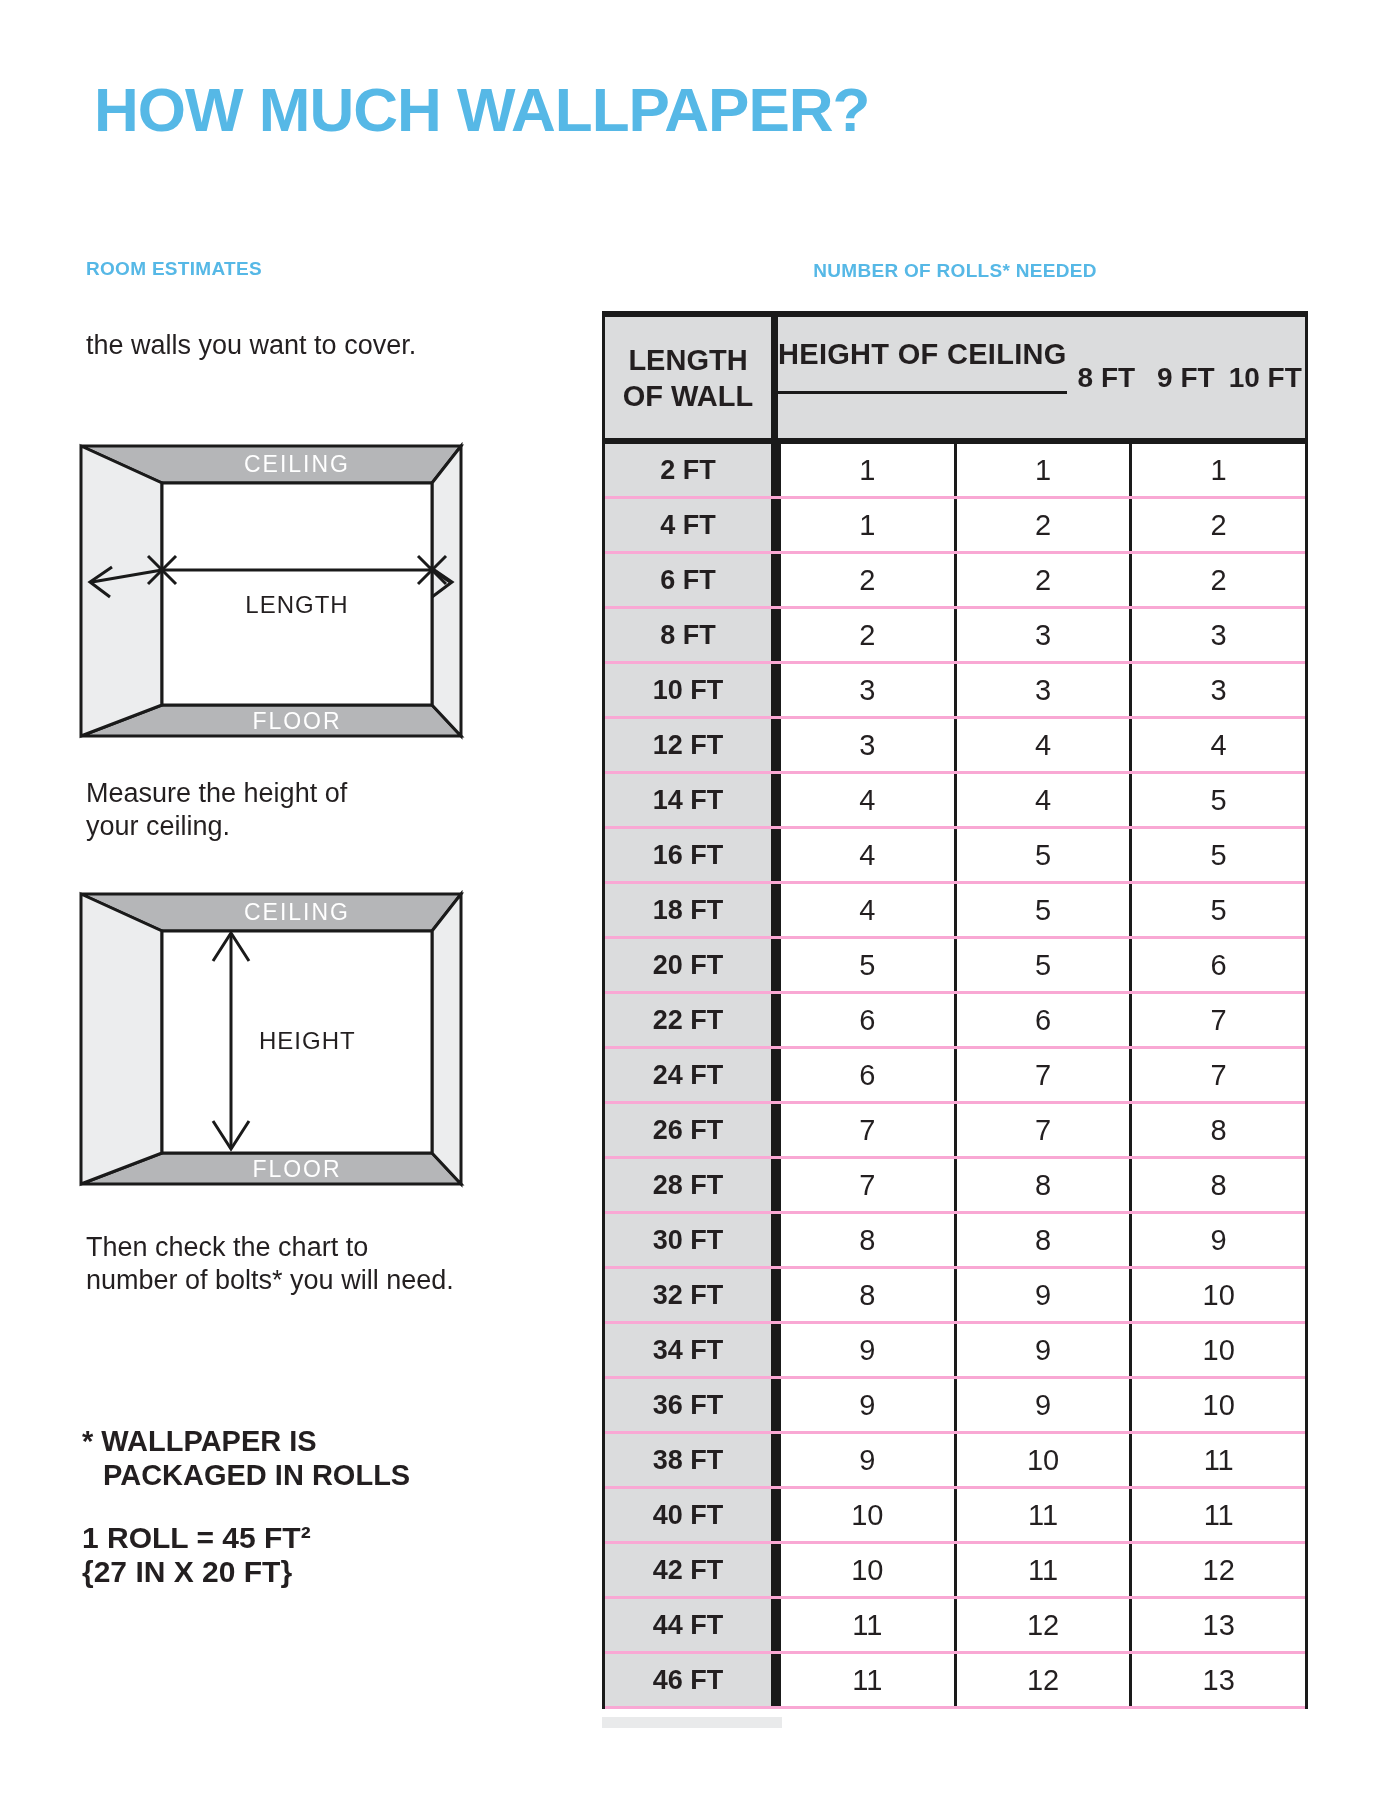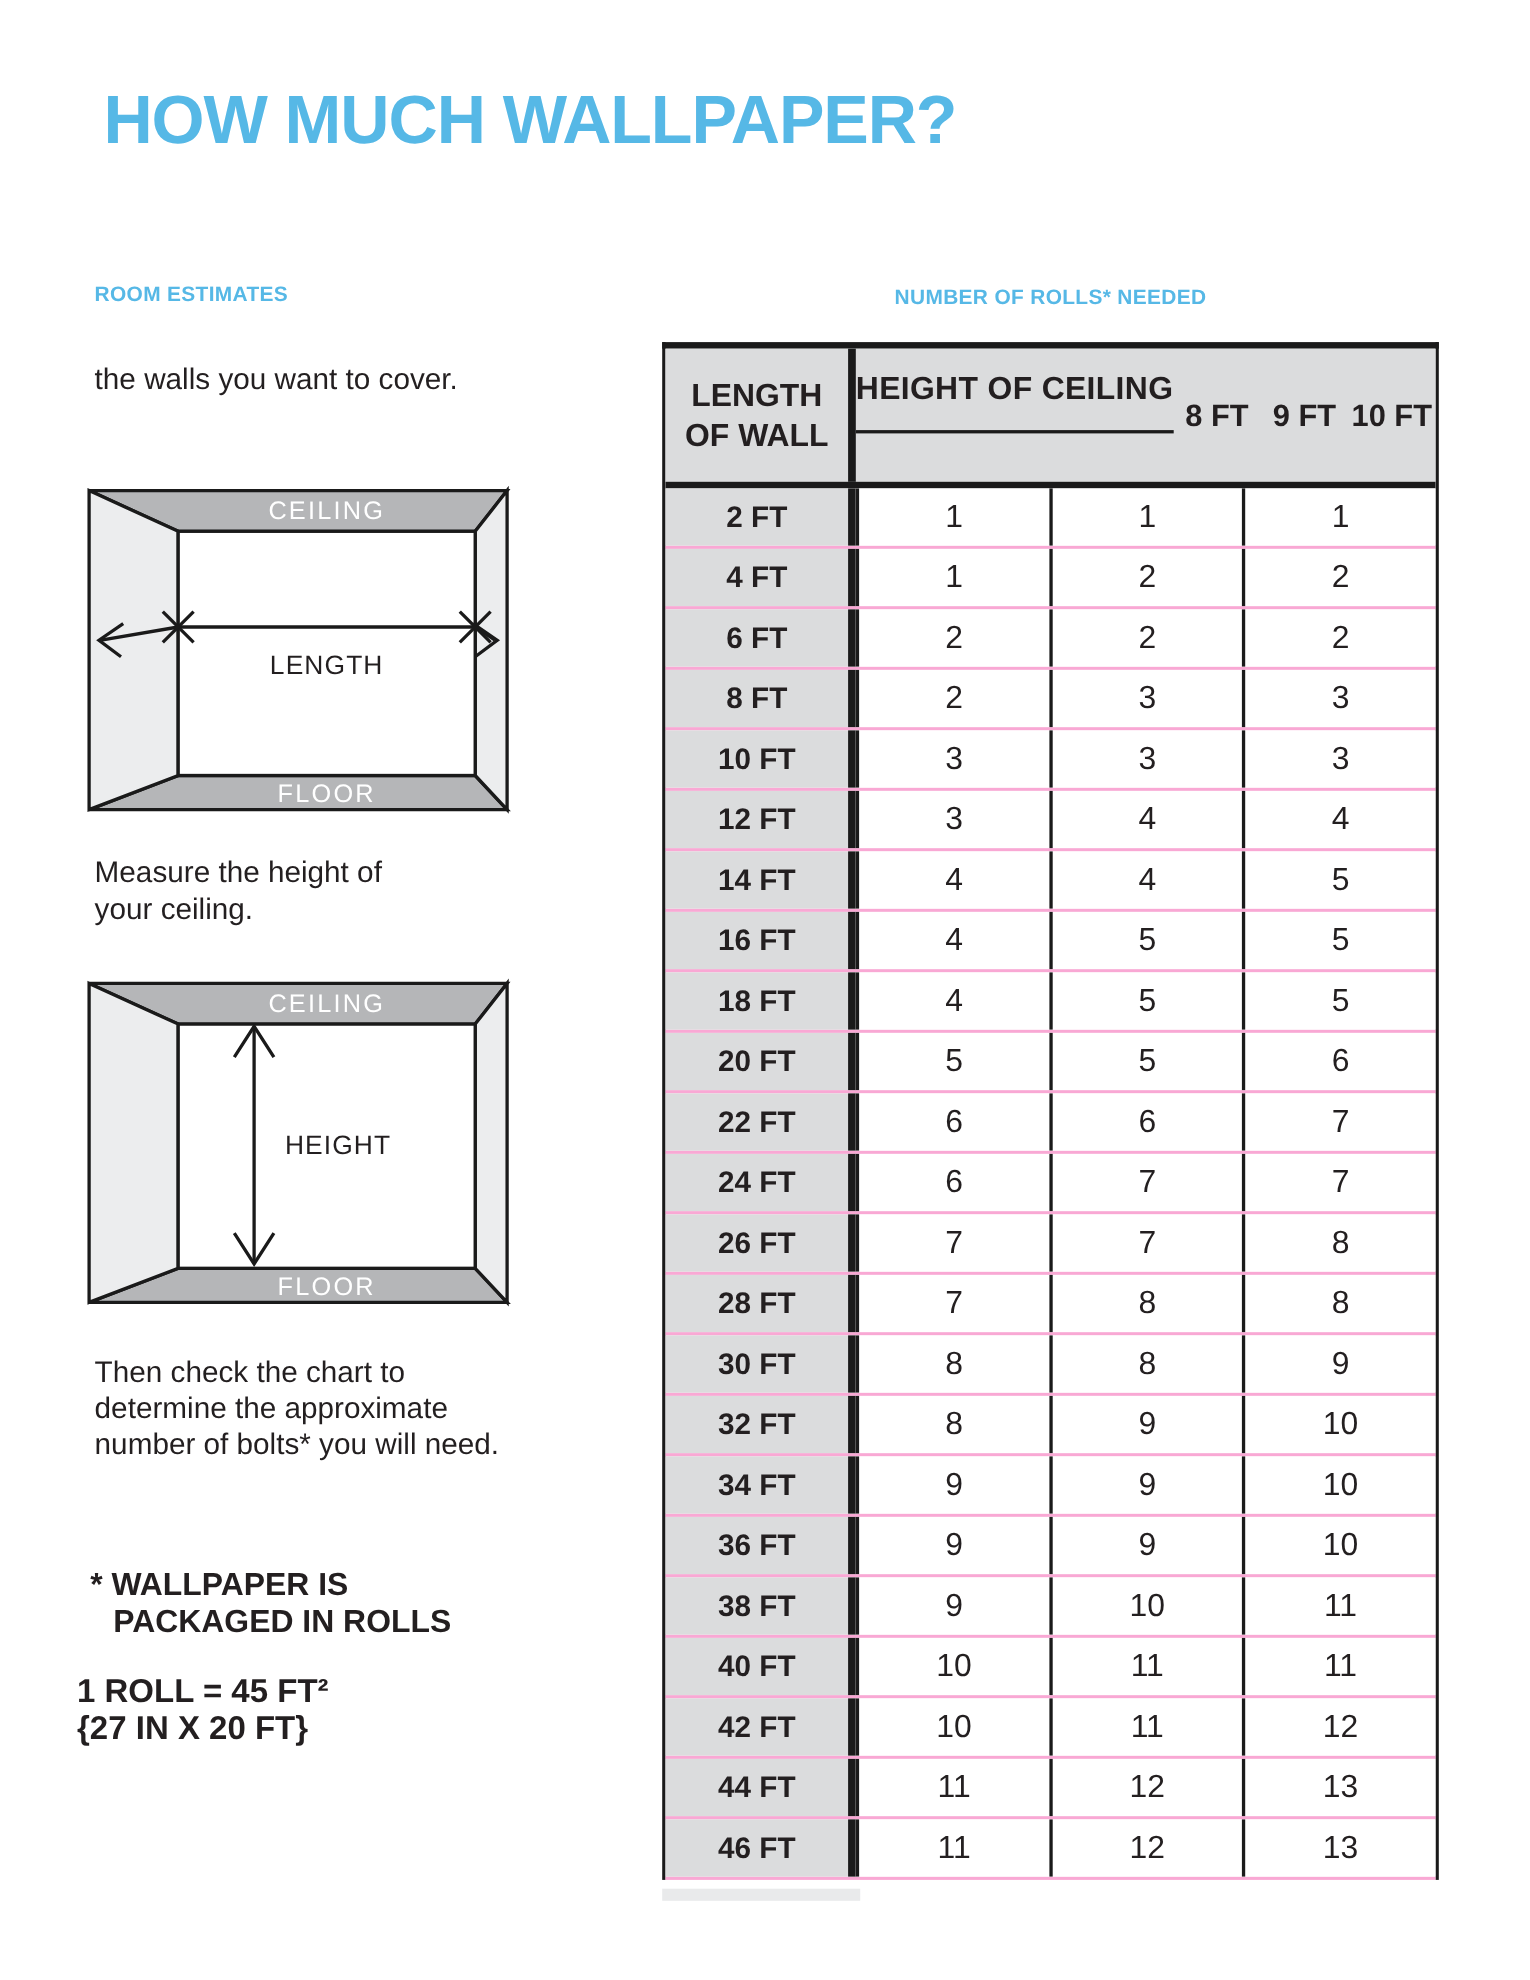--- a/index.html
+++ b/index.html
@@ -20,21 +20,21 @@
   .rolls-heading { left:602px; top:260px; width:706px; text-align:center; }
   .step { left:86px; font-size:27px; line-height:33px; color:#231F20; }
   .step1 { top:329px; }
   .step2 { top:777px; }
   .step3 { top:1231px; }
   .diagram { left:76px; width:390px; height:300px; }
   .diagram1 { top:441px; }
   .diagram2 { top:889px; }
   .footnote { left:82px; top:1424px; font-size:29px; font-weight:bold; line-height:34px; }
   .footnote .indent { padding-left:21px; }
-  .rollspec { left:70px; top:1521px; font-size:30px; font-weight:bold; line-height:34px; }
+  .rollspec { left:82px; top:1521px; font-size:30px; font-weight:bold; line-height:34px; }
 
   
   .nr-table {
     left:602px; top:311px; width:706px;
     border-left:3px solid #1a1a1a; border-right:3px solid #1a1a1a; border-top:6px solid #1a1a1a;
     background:#fff;
   }
   .t-head { display:flex; height:127px; background:#DBDCDD; border-bottom:6px solid #1a1a1a; }
   .t-corner {
     width:173px; border-right:7px solid #1a1a1a;
@@ -117,21 +117,20 @@
     <polyline points="137,72 155,44 173,72"></polyline>
     <polyline points="137,232 155,260 173,232"></polyline>
   </g>
   <text x="221" y="31" text-anchor="middle" class="room-label">CEILING</text>
   <text x="221" y="288" text-anchor="middle" class="room-label">FLOOR</text>
   <text x="183" y="160" text-anchor="start" class="measure-label">HEIGHT</text>
 </svg>
 
 <div class="abs step step3">
   <div>Then check the chart to</div>
-  <div>determine the approximate</div>
   <div>number of bolts* you will need.</div>
 </div>
 
 <div class="abs footnote">
   <div>* WALLPAPER IS</div>
   <div class="indent">PACKAGED IN ROLLS</div>
 </div>
 
 <div class="abs rollspec">
   <div>1 ROLL = 45 FT²</div>

